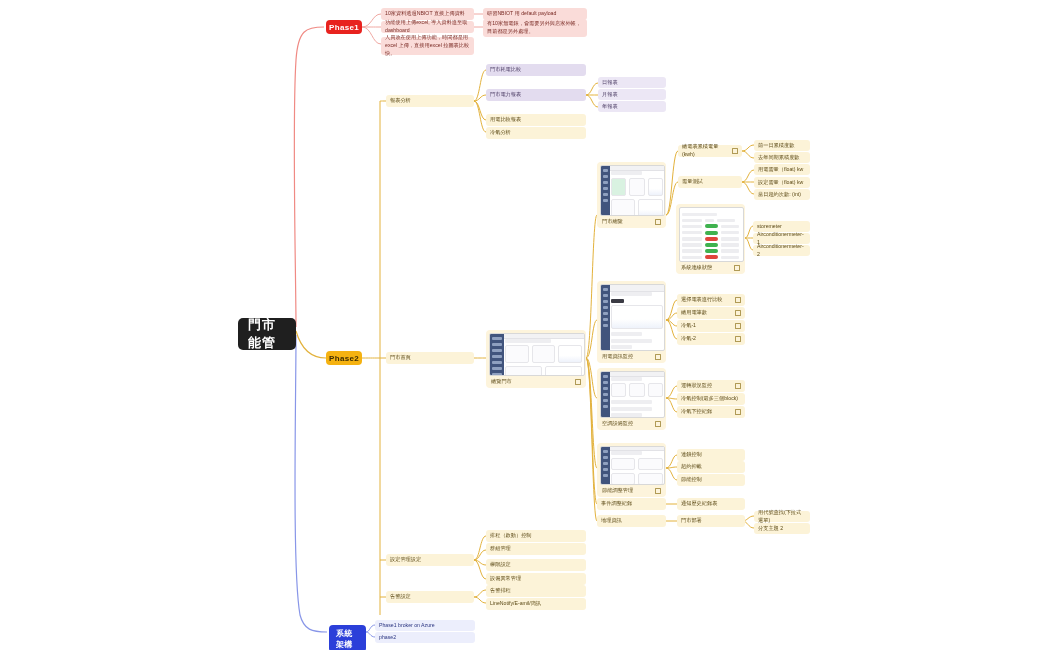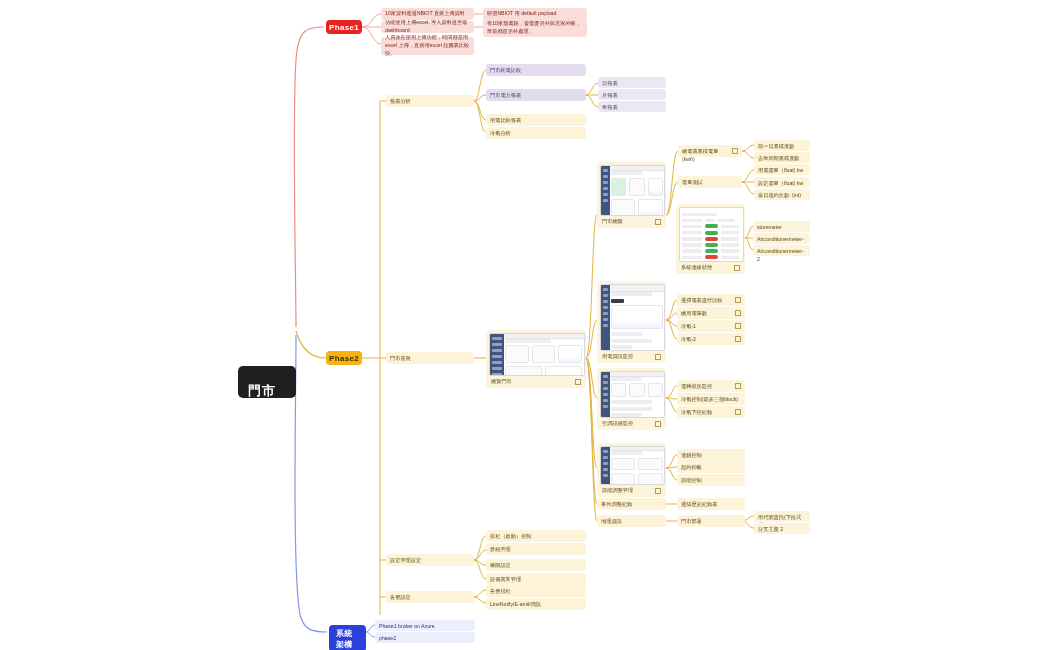--- a/index.html
+++ b/index.html
@@ -4,27 +4,27 @@
 <style>
   html,body{margin:0;padding:0;}
   body{
     width:1050px;height:650px;background:#ffffff;
     font-family:"Liberation Sans","DejaVu Sans",sans-serif;
     overflow:hidden;position:relative;
   }
   #canvas{position:absolute;left:0;top:0;width:1050px;height:650px;}
   svg.links{position:absolute;left:0;top:0;width:1050px;height:650px;pointer-events:none;}
 
-  .node{position:absolute;box-sizing:border-box;display:flex;}
+  .node{position:absolute;box-sizing:border-box;display:flex;align-items:center;}
 
   
   .n-root{
     background:#1f1f1f;color:#ffffff;border-radius:5px;
     font-size:13px;font-weight:bold;letter-spacing:1px;
-    padding:16px 10px;justify-content:center;margin-top:48px;
+    padding:16px 10px;justify-content:center;
   }
   
   .n-red{background:#e8221e;color:#fff;border-radius:4px;font-size:8px;font-weight:bold;
          padding:3px 7px;justify-content:center;letter-spacing:.3px;}
   .n-orange{background:#f5b211;color:#3d2c00;border-radius:4px;font-size:8px;font-weight:bold;
          padding:3px 7px;justify-content:center;letter-spacing:.3px;}
   .n-blue{background:#2b3fd9;color:#fff;border-radius:4px;font-size:8px;font-weight:bold;
          padding:3px 7px;justify-content:center;letter-spacing:.3px;}
 
   

